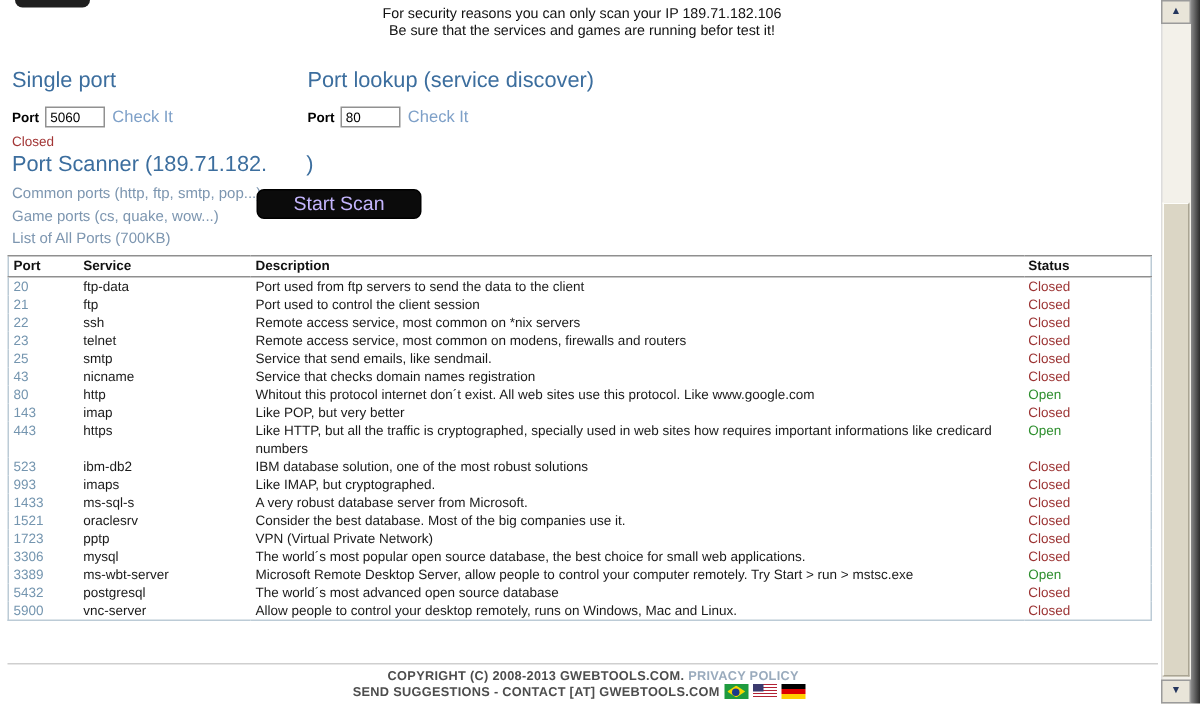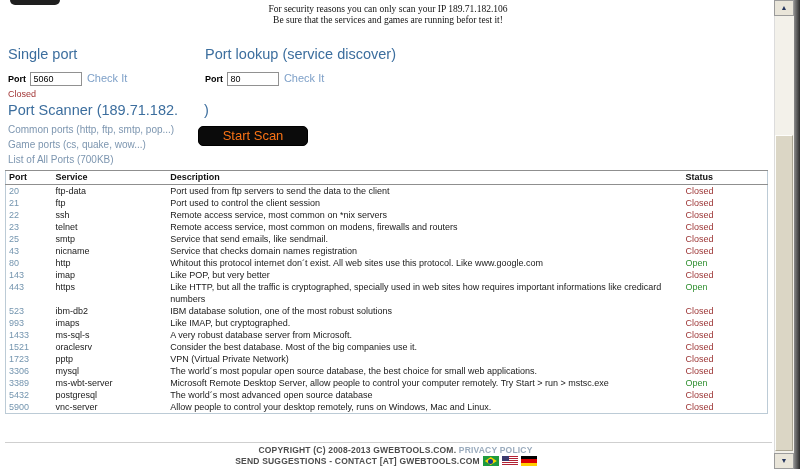--- a/index.html
+++ b/index.html
@@ -4,35 +4,35 @@
 <style>
   * { margin:0; padding:0; box-sizing:border-box; }
   html,body { width:800px; height:469px; overflow:hidden; background:#fff;
     font-family:"Liberation Sans", sans-serif; color:#1a1a1a; }
   .abs { position:absolute; }
 
   
   .logo-frag { left:10px; top:0; width:50px; height:5px; background:#1f1f1f;
     border-radius:0 0 5px 5px; }
   .top-note { left:88px; top:4px; width:600px; text-align:center;
-    font-size:9.5px; line-height:11px; color:#111;font-family:Liberation Serif, serif; }
+    font-size:9.5px; line-height:11px; color:#111; }
 
   
   .h-blue { color:#3c6e9e; font-size:14.5px; }
   .lbl { font-weight:bold; font-size:9px; color:#000; }
-  .port-input { width:52px; height:14px; border:1px solid #919191; background:#fff;
+  .port-input { width:40px; height:14px; border:1px solid #919191; background:#fff;
     font-size:9px; font-family:"Liberation Sans",sans-serif; padding:0 2px; }
   .link-lt { color:#7ea0c8; font-size:11px; text-decoration:none; cursor:pointer; }
   .result-closed { color:#a23535; font-size:9px; }
   .scan-link { color:#7d96b0; font-size:10px; text-decoration:none; cursor:pointer; display:block; margin-bottom:4px; }
   .octet-input { width:26px; height:14px; border:none; background:transparent;
     font-size:12px; font-family:"Liberation Sans",sans-serif; }
   .start-btn { left:171px; top:126px; width:110px; height:20px; background:#0b0b0b;
-    color:#f97316; border:1px solid #000; border-radius:5px; font-size:13px;
-    font-family:"Liberation Sans",sans-serif; text-align:center; line-height:18px; cursor:pointer;margin-left:27px; }
+    color:#c4b5fd; border:1px solid #000; border-radius:5px; font-size:13px;
+    font-family:"Liberation Sans",sans-serif; text-align:center; line-height:18px; cursor:pointer; }
 
   
   .ports-table { left:5px; top:170px; width:763px; border-collapse:collapse;
     border-left:1px solid #bccbd6; border-right:1px solid #bccbd6; border-bottom:1px solid #bccbd6; }
   .ports-table th { border-top:1px solid #8f8f8f; border-bottom:1px solid #8f8f8f;
     font-size:9px; text-align:left; padding:1px 0 2px 3px; color:#111; }
   .ports-table td { font-size:9px; line-height:12px; vertical-align:top; padding:0 2px 0 3px; }
   td.col-port { color:#7495af; }
   td.col-status.closed { color:#9c3434; }
   td.col-status.open { color:#2f8f2f; }

